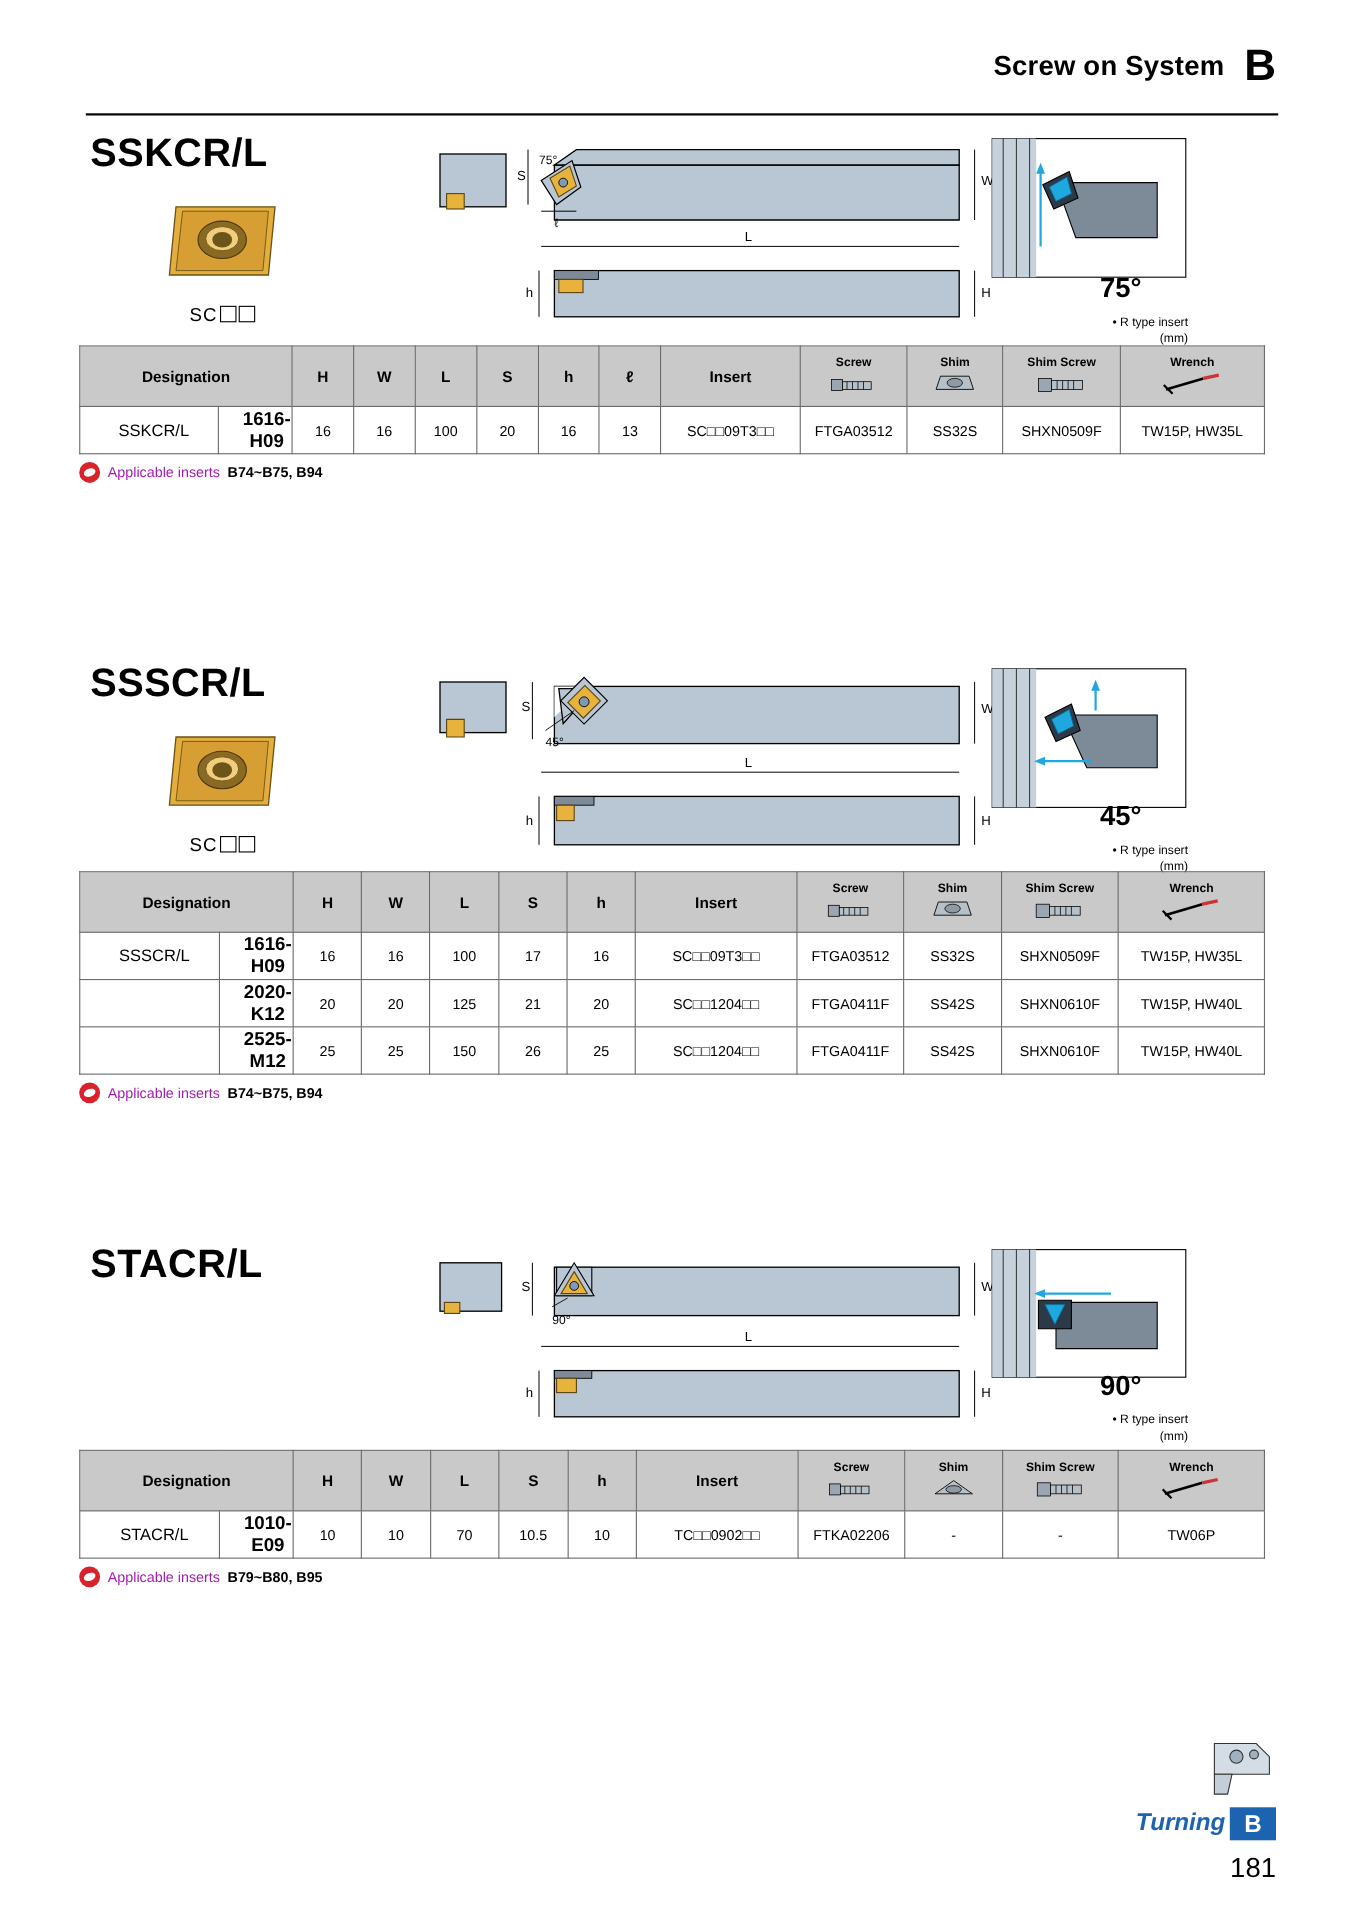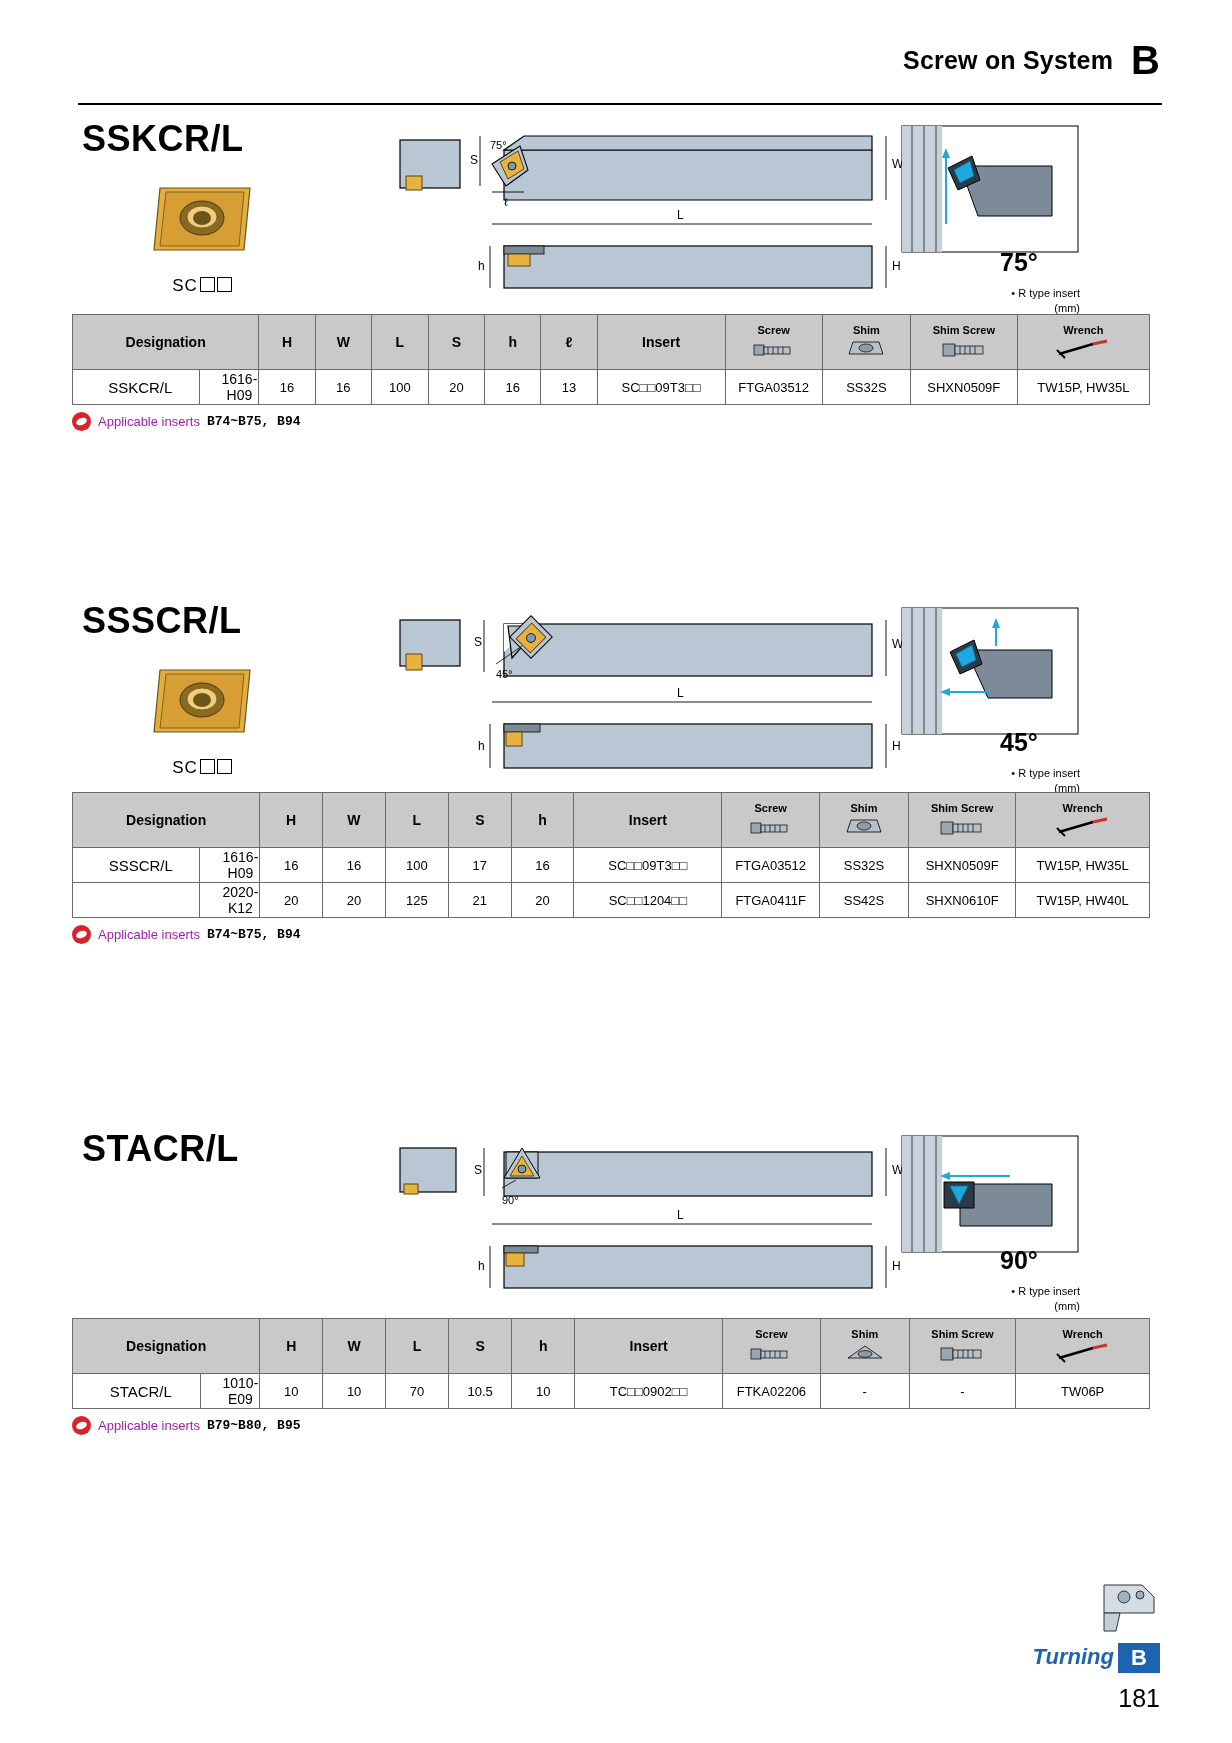--- a/index.html
+++ b/index.html
@@ -34,31 +34,31 @@
   .insert-gold{fill:#e8b33c;stroke:#5a4413;stroke-width:1;}
   .dim-line{stroke:#000;stroke-width:.9;}
   .thin{stroke:#000;stroke-width:.7;}
 
   
   table.spec{border-collapse:collapse;width:1078px;font-size:13px;}
   table.spec th,table.spec td{border:1px solid #6a6a6a;text-align:center;}
   table.spec thead th{background:#c9c9c9;height:52px;font-size:14px;font-weight:bold;}
   table.spec tbody td{height:26px;background:#fff;}
   .desig-series{text-align:left;padding-left:10px;width:118px;font-size:15px;}
-  .desig-code{text-align:left;padding-left:22px;font-weight:normal;font-size:14px;}
+  .desig-code{text-align:left;padding-left:22px;font-weight:bold;font-size:17px;}
   td.col-desig{border-right:none;}
   .hdr-icon{display:block;margin:2px auto 0;}
   .hdr-lbl{display:block;font-size:11px;font-weight:bold;margin-bottom:1px;}
 
   
   .appl{display:flex;align-items:center;gap:7px;margin-top:7px;font-size:13px;}
   .appl-dot{width:19px;height:19px;border-radius:50%;background:#d8232a;position:relative;flex:none;}
   .appl-dot:after{content:"";position:absolute;left:4px;top:6px;width:11px;height:7px;border-radius:50%;background:#fff;transform:rotate(-20deg);}
   .appl-label{color:#a21caf;}
-  .appl-codes{font-weight:bold;font-family:Liberation Mono, monospace;}
+  .appl-codes{font-weight:bold;}
 
   
   .angle-lbl{position:absolute;font-size:25px;font-weight:bold;}
   .rtype{position:absolute;font-size:11px;text-align:right;line-height:1.35;}
 
   
   .footer-turning{position:absolute;right:118px;bottom:73px;color:#1c63b0;font-style:italic;font-weight:bold;font-size:22px;}
   .footer-b{position:absolute;right:72px;bottom:70px;width:42px;height:30px;background:#1c63b0;color:#fff;font-weight:bold;font-size:22px;display:flex;align-items:center;justify-content:center;}
   .footer-page{position:absolute;right:72px;bottom:30px;font-size:25px;font-weight:normal;}
   .footer-icon{position:absolute;right:74px;bottom:108px;}
@@ -357,20 +357,34 @@
             <td>20</td>
             <td>125</td>
             <td>21</td>
             <td>20</td>
             <td>SC□□1204□□</td>
             <td>FTGA0411F</td>
             <td>SS42S</td>
             <td>SHXN0610F</td>
             <td>TW15P, HW40L</td>
           </tr>
+          <tr>
+            <td class="desig-series col-desig"></td>
+            <td class="desig-code">2525-M12</td>
+            <td>25</td>
+            <td>25</td>
+            <td>150</td>
+            <td>26</td>
+            <td>25</td>
+            <td>SC□□1204□□</td>
+            <td>FTGA0411F</td>
+            <td>SS42S</td>
+            <td>SHXN0610F</td>
+            <td>TW15P, HW40L</td>
+          </tr>
         </tbody>
       </table>
       <div class="appl">
         <span class="appl-dot"></span>
         <span class="appl-label">Applicable inserts</span>
         <span class="appl-codes">B74~B75, B94</span>
       </div>
     </div>
   </div>
 

